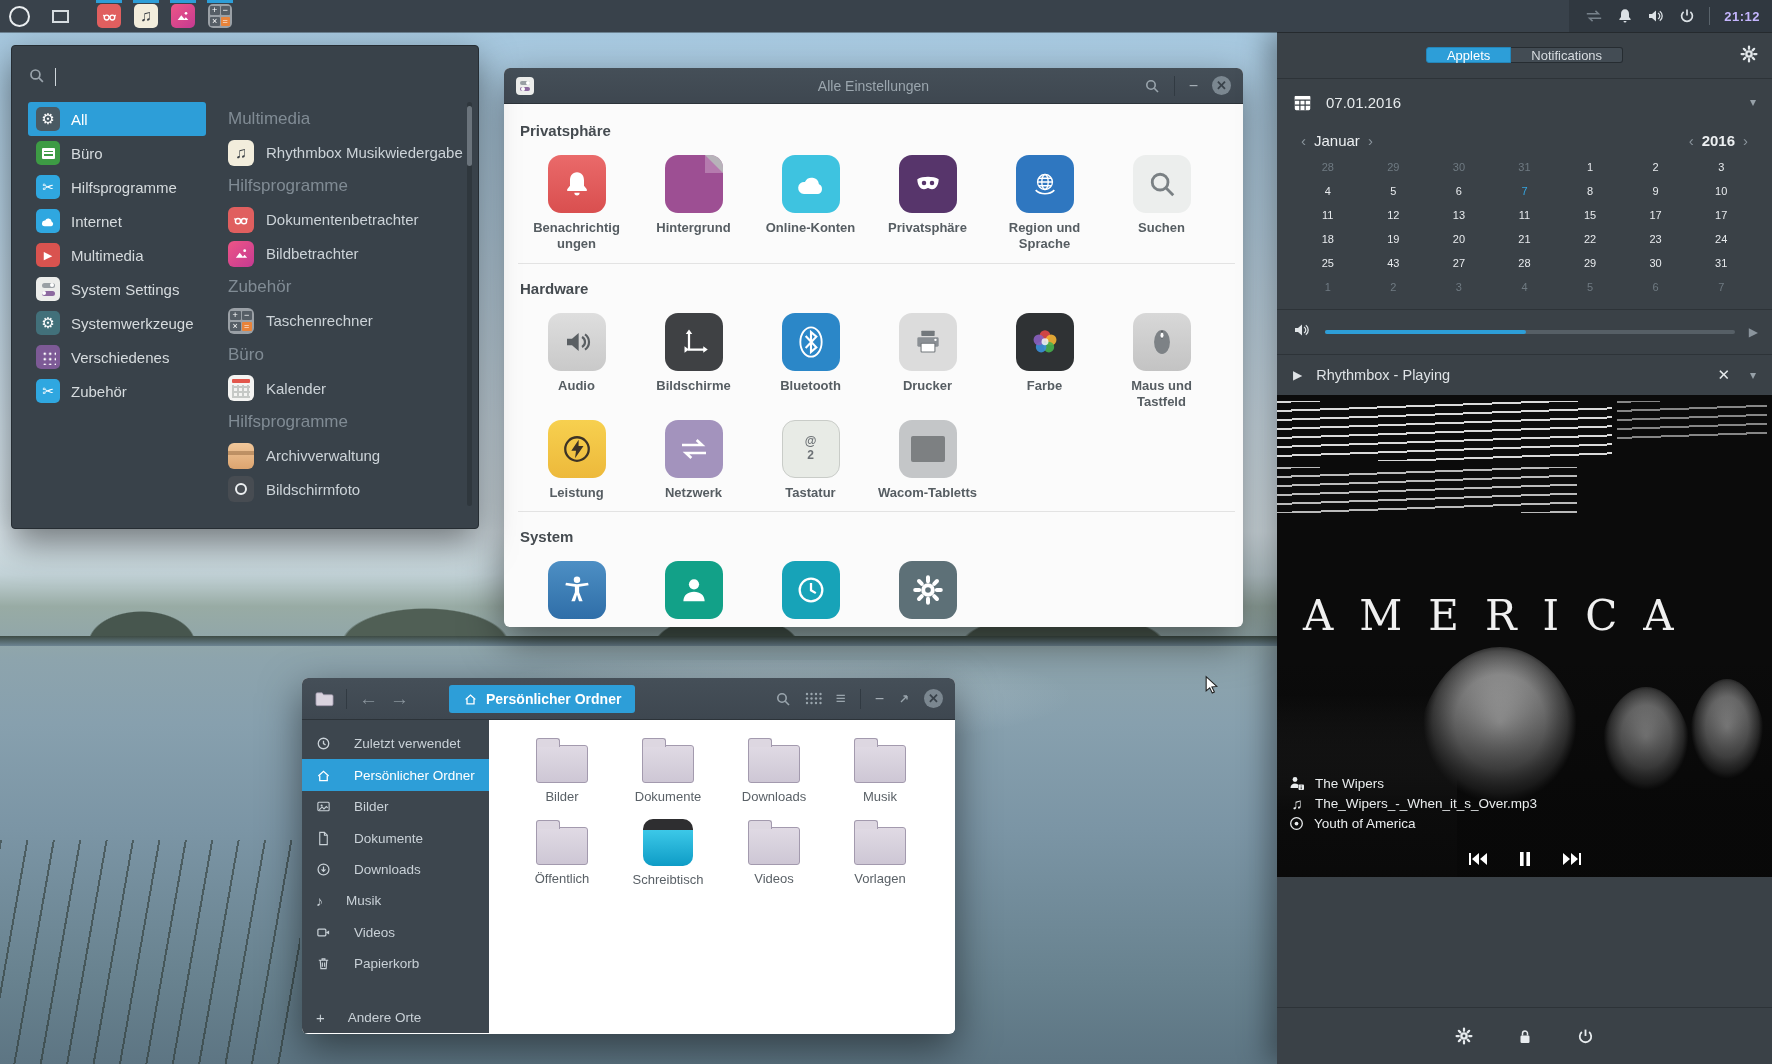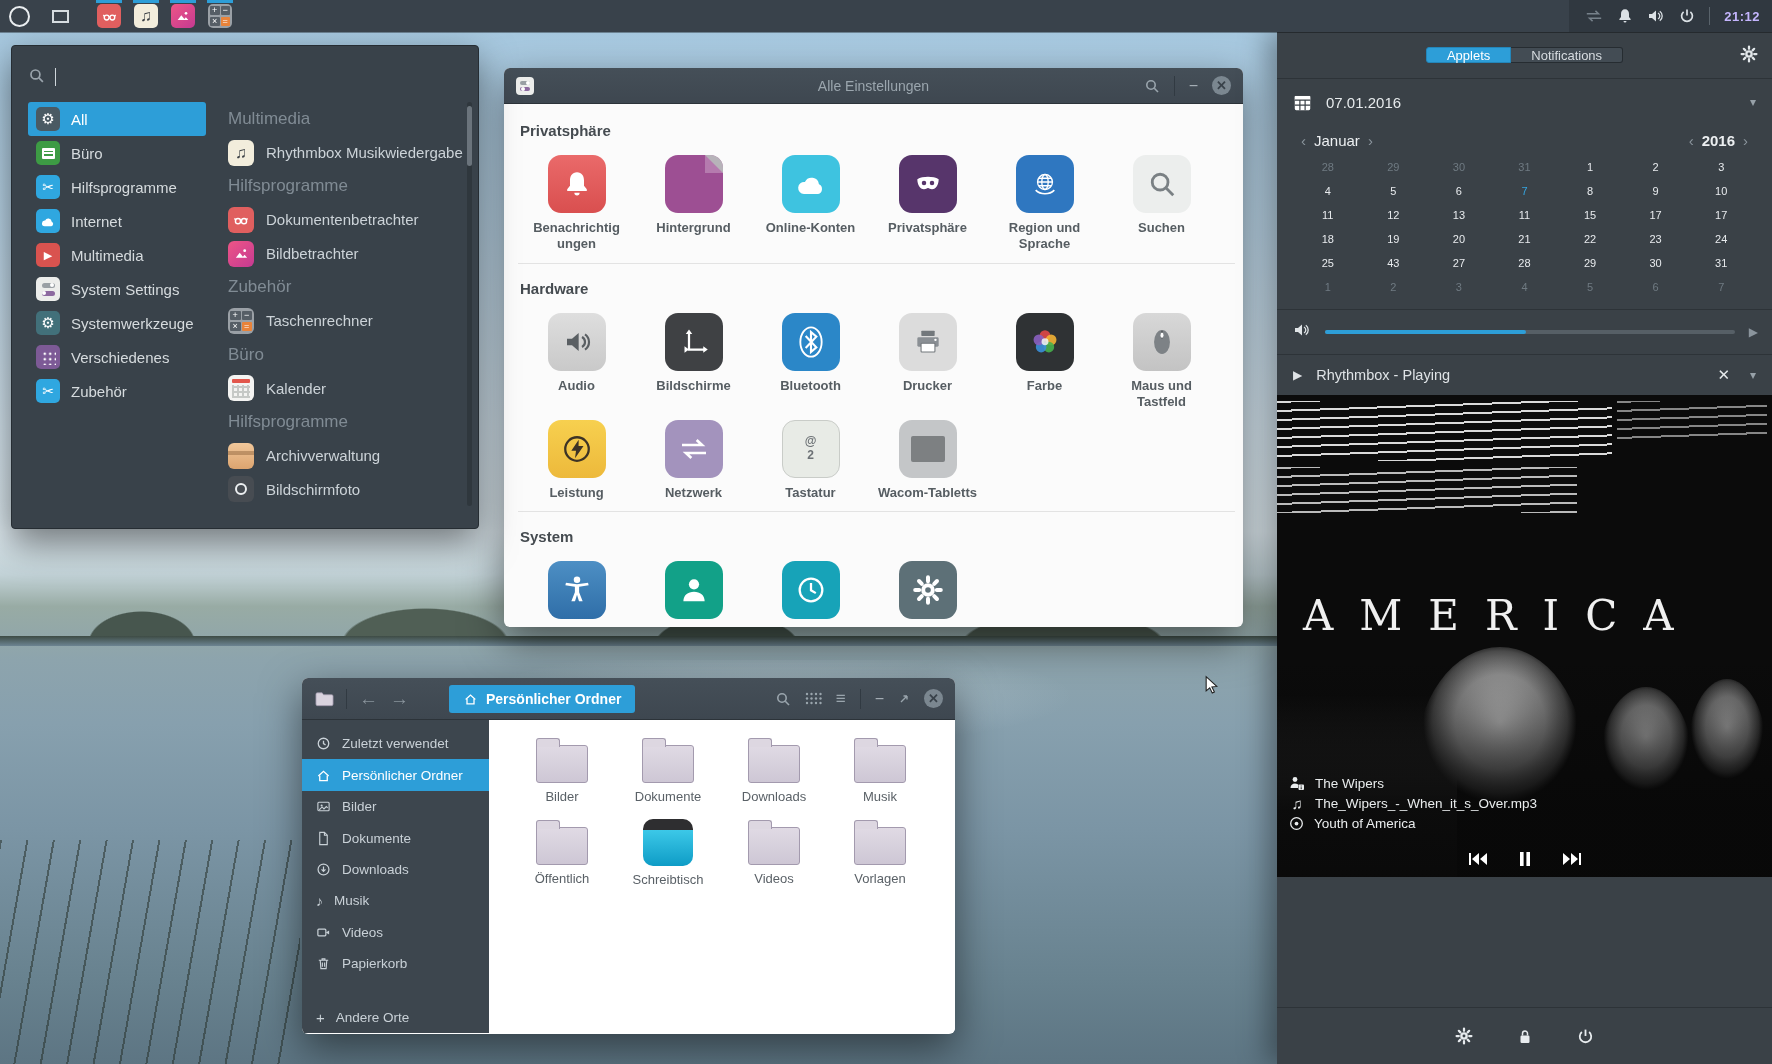--- a/index.html
+++ b/index.html
@@ -130,21 +130,21 @@
   .t-time{background:#17a3b8;}
   .t-details{background:#5d7077;}
 
   
   .files{left:302px;top:678px;width:653px;height:356px;background:#fff;z-index:20;}
   .files .headerbar{height:42px;padding:0 12px;gap:12px;}
   .nav-arrow{color:#8a949c;font-size:19px;background:none;border:none;cursor:pointer;line-height:1;}
   .path-btn{display:flex;align-items:center;gap:8px;background:#2d9ed8;color:#fff;font-size:14px;font-weight:bold;height:28px;padding:0 14px;border:none;border-radius:3px;cursor:pointer;margin-left:28px;}
   .files-body{display:flex;height:313px;}
   .fsidebar{width:187px;background:#3d464e;padding-top:8px;display:flex;flex-direction:column;}
-  .fside-item{display:flex;align-items:center;gap:11px;height:32px;padding:0 14px;color:#c9d1d7;font-size:13.5px;background:none;border:none;cursor:pointer;text-align:left;}
+  .fside-item{display:flex;align-items:center;gap:23px;height:32px;padding:0 14px;color:#c9d1d7;font-size:13.5px;background:none;border:none;cursor:pointer;text-align:left;}
   .fside-item.sel{background:#2d9ed8;color:#fff;}
   .fside-item.other{margin-top:22px;}
   .fcontent{flex:1;background:#fff;padding:16px 0 0 20px;}
   .fgrid{display:grid;grid-template-columns:repeat(4,106px);row-gap:14px;}
   .fitem{display:flex;flex-direction:column;align-items:center;cursor:pointer;}
   .folder{width:52px;height:38px;position:relative;background:linear-gradient(180deg,#e0dae4,#cec7d5);border:1px solid #a39aae;border-radius:2px 3px 3px 3px;margin-top:9px;}
   .folder::before{content:"";position:absolute;top:-8px;left:-1px;width:22px;height:8px;background:#ddd7e1;border:1px solid #a39aae;border-bottom:none;border-radius:3px 3px 0 0;}
   .desktop-ic{width:50px;height:47px;border-radius:10px;overflow:hidden;margin-top:1px;display:flex;flex-direction:column;}
   .desktop-ic .dtop{height:11px;background:#2e2e30;}
   .desktop-ic .dbody{flex:1;background:linear-gradient(180deg,#3cc8e8,#0e9cc6);}

